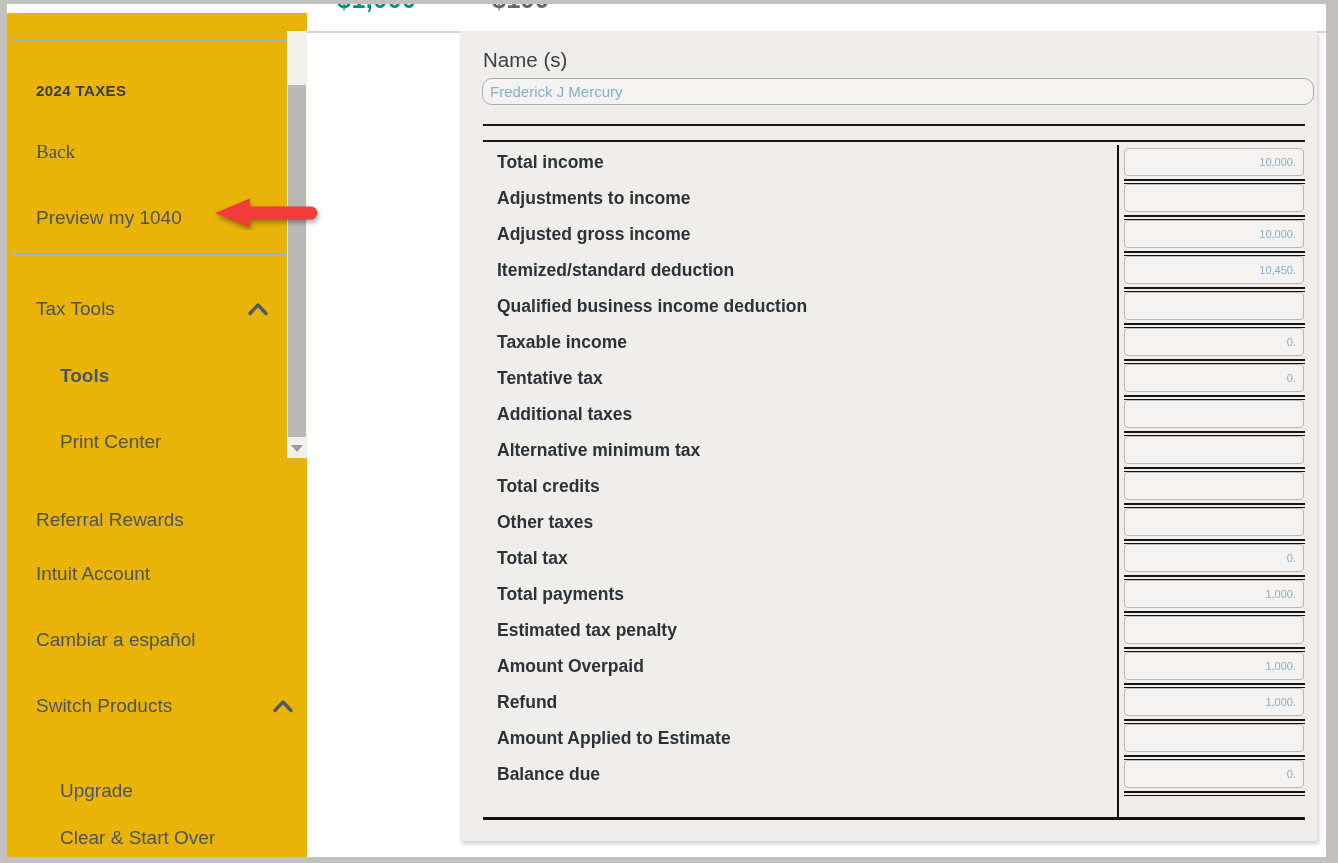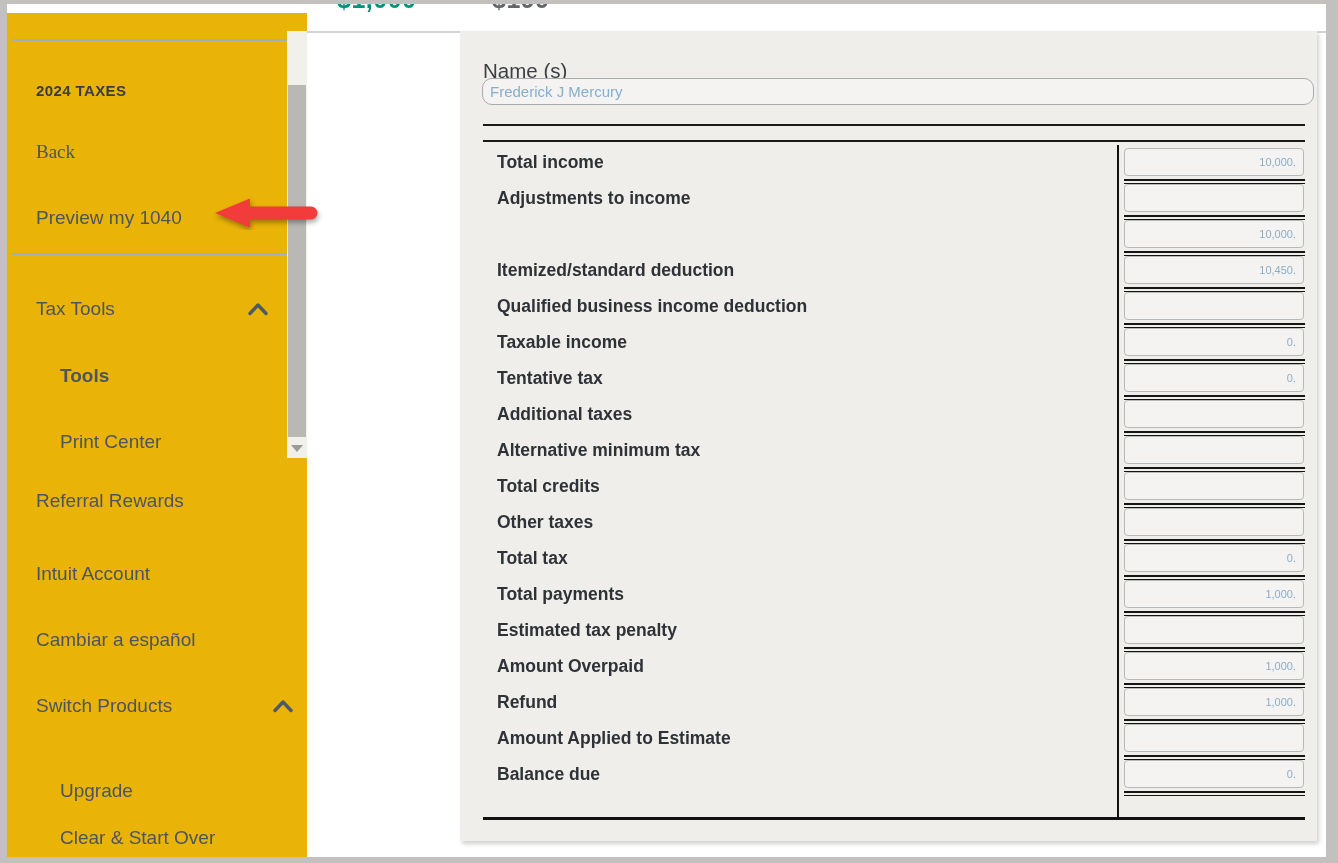--- a/index.html
+++ b/index.html
@@ -31,21 +31,21 @@
   
   .scrollbar{position:absolute;left:280px;top:27px;width:20px;height:427px;background:#f1f0ea;}
   .scroll-thumb{position:absolute;left:1px;top:54px;width:18px;height:352px;background:#b9b8b5;}
   .scroll-arrow{position:absolute;left:4px;top:414px;width:0;height:0;
     border-left:6px solid transparent;border-right:6px solid transparent;border-top:7px solid #9b9b98;}
   
   .red-arrow{position:absolute;left:205px;top:192px;width:112px;height:34px;pointer-events:none;}
   
   .panel{position:absolute;left:453px;top:27px;width:857px;height:810px;background:#efeeeb;
     box-shadow:2px 3px 4px rgba(0,0,0,0.18);}
-  .name-label{position:absolute;left:23px;top:17px;font-size:20.5px;color:#3b3f43;margin-top:11px;}
+  .name-label{position:absolute;left:23px;top:17px;font-size:20.5px;color:#3b3f43;}
   .name-input{position:absolute;left:22px;top:47px;width:807px;height:25px;
     background:#f4f3f2;border:1.5px solid #a8acaf;border-radius:10px;
     font-family:"Liberation Sans", sans-serif;font-size:15px;color:#85aecd;padding:0 16px 0 7px;outline:none;}
   .rule{position:absolute;left:23px;width:822px;height:2px;background:#1a1a1a;}
   .rule.r1{top:93px;}
   .rule.r2{top:109px;}
   .rule.rbottom{top:786px;height:2.5px;background:#111;}
   .vline{position:absolute;left:657px;top:114px;width:2px;height:673px;background:#111;}
   .rows{position:absolute;left:0;top:117px;width:857px;}
   .frow{position:relative;height:36px;}
@@ -82,21 +82,21 @@
     <span class="sb-label">Tax Tools</span>
   <svg class="chev" viewBox="0 0 20 14" style="left: 212px;">
             <polyline points="2,11.5 10,3 18,11.5" fill="none" stroke="#4d5966" stroke-width="3.4" stroke-linecap="round" stroke-linejoin="round"></polyline>
           </svg></div>
         <div class="sb-item sub" style="top: 350px; font-weight: bold;">
     <span class="sb-label">Tools</span>
   </div>
         <div class="sb-item sub" style="top: 416px;">
     <span class="sb-label">Print Center</span>
   </div>
-        <div class="sb-item" style="top: 475px; text-align: center;">
+        <div class="sb-item" style="top: 494px; text-align: center;">
     <span class="sb-label">Referral Rewards</span>
   </div>
         <div class="sb-item" style="top: 548px;">
     <span class="sb-label">Intuit Account</span>
   </div>
         <div class="sb-item" style="top: 614px;">
     <span class="sb-label">Cambiar a español</span>
   </div>
         <div class="sb-item" style="top: 680px;">
     <span class="sb-label">Switch Products</span>
@@ -137,20 +137,21 @@
     <div class="l1"></div>
     <div class="l2"></div>
   </div>
         <div class="frow">
     <span class="rlabel">Adjustments to income</span>
     <input class="rbox" type="text" value="" style="">
     <div class="l1"></div>
     <div class="l2"></div>
   </div>
         <div class="frow">
+    <span class="rlabel">Adjusted gross income</span>
     <input class="rbox" type="text" value="10,000." style="">
     <div class="l1"></div>
     <div class="l2"></div>
   </div>
         <div class="frow">
     <span class="rlabel">Itemized/standard deduction</span>
     <input class="rbox" type="text" value="10,450." style="">
     <div class="l1"></div>
     <div class="l2"></div>
   </div>

